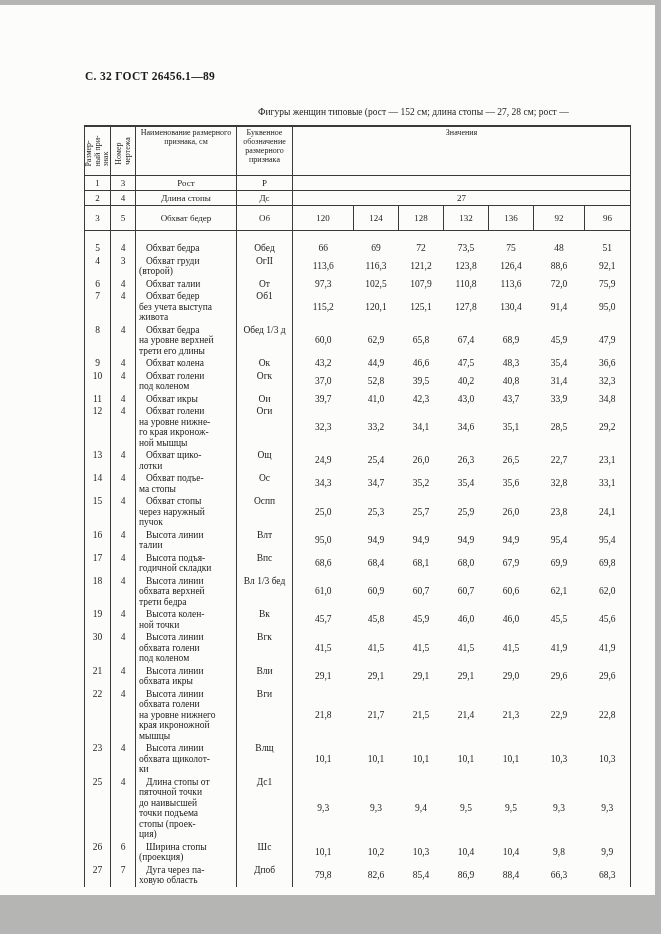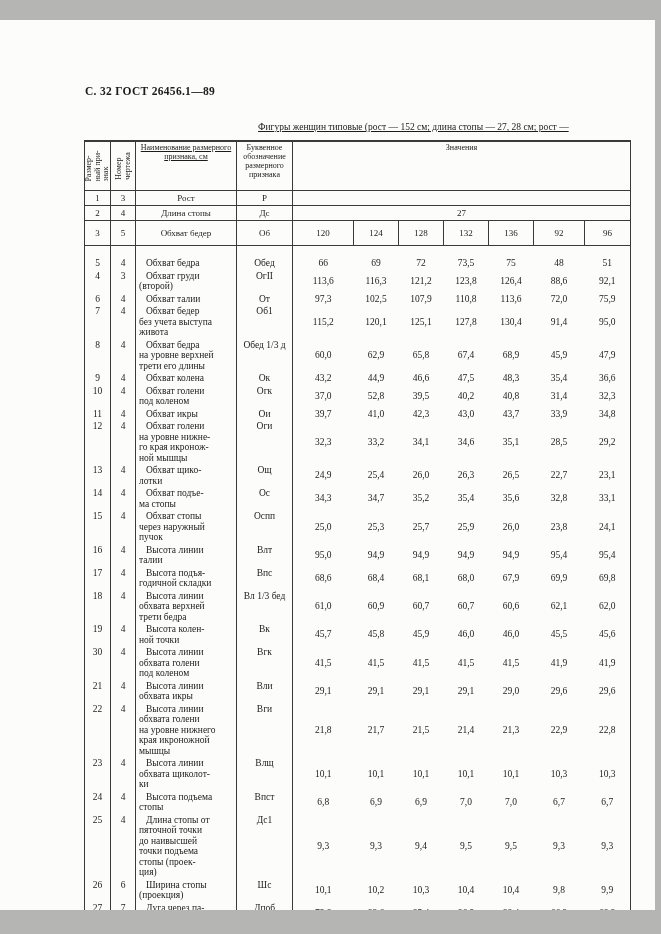--- a/index.html
+++ b/index.html
@@ -8,21 +8,21 @@
     width: 661px;
     height: 934px;
     overflow: hidden;
     background: #b5b5b3;
     font-family: "Liberation Serif", "DejaVu Serif", serif;
     color: #1c1c1c;
   }
   .page {
     position: absolute;
     left: 0;
-    top: 20px;
+    top: 5px;
     width: 655px;
     height: 890px;
     background: #fcfcfa;
     overflow: hidden;
   }
   .doc-header {
     position: absolute;
     left: 85px;
     top: 65px;
     font-size: 11.5px;
@@ -30,21 +30,20 @@
     letter-spacing: 0.3px;
     white-space: nowrap;
   }
   .caption {
     position: absolute;
     left: 258px;
     top: 102px;
     width: 400px;
     font-size: 9.5px;
     white-space: nowrap;
-    text-decoration: underline;
   }
   table.gt {
     position: absolute;
     left: 84px;
     top: 120px;
     width: 546px;
     table-layout: fixed;
     border-collapse: collapse;
     font-size: 9.5px;
     line-height: 10.5px;
@@ -70,21 +69,21 @@
     position: absolute;
     left: 50%;
     top: 50%;
     transform: translate(-50%, -50%) rotate(-90deg);
     white-space: pre;
     font-size: 8px;
     line-height: 8.5px;
     text-align: left;
     width: max-content;
   }
-  .h-name { vertical-align: top; padding-top: 4px; text-decoration: underline; }
+  .h-name { vertical-align: top; padding-top: 4px; }
   .h-letter { vertical-align: top; padding-top: 4px; }
   .h-values {
     vertical-align: middle;
     text-align: right;
     font-size: 9px;
     padding-right: 1px;
     margin-left: 20px;
   }
   tr.hrow td {
     border-bottom: 1px solid #3a3a38;
@@ -461,34 +460,20 @@
           <td class="c-letter br">Влщ</td>
           <td class="c-val">10,1</td>
           <td class="c-val">10,1</td>
           <td class="c-val">10,1</td>
           <td class="c-val">10,1</td>
           <td class="c-val">10,1</td>
           <td class="c-val">10,3</td>
           <td class="c-val br">10,3</td>
         </tr>
         <tr>
-          <td class="c-num bl br">24</td>
-          <td class="c-draw br">4</td>
-          <td class="c-name br">Высота подъема
-стопы</td>
-          <td class="c-letter br">Впст</td>
-          <td class="c-val">6,8</td>
-          <td class="c-val">6,9</td>
-          <td class="c-val">6,9</td>
-          <td class="c-val">7,0</td>
-          <td class="c-val">7,0</td>
-          <td class="c-val">6,7</td>
-          <td class="c-val br">6,7</td>
-        </tr>
-        <tr>
           <td class="c-num bl br">25</td>
           <td class="c-draw br">4</td>
           <td class="c-name br">Длина стопы от
 пяточной точки
 до наивысшей
 точки подъема
 стопы (проек-
 ция)</td>
           <td class="c-letter br">Дс1</td>
           <td class="c-val">9,3</td>

